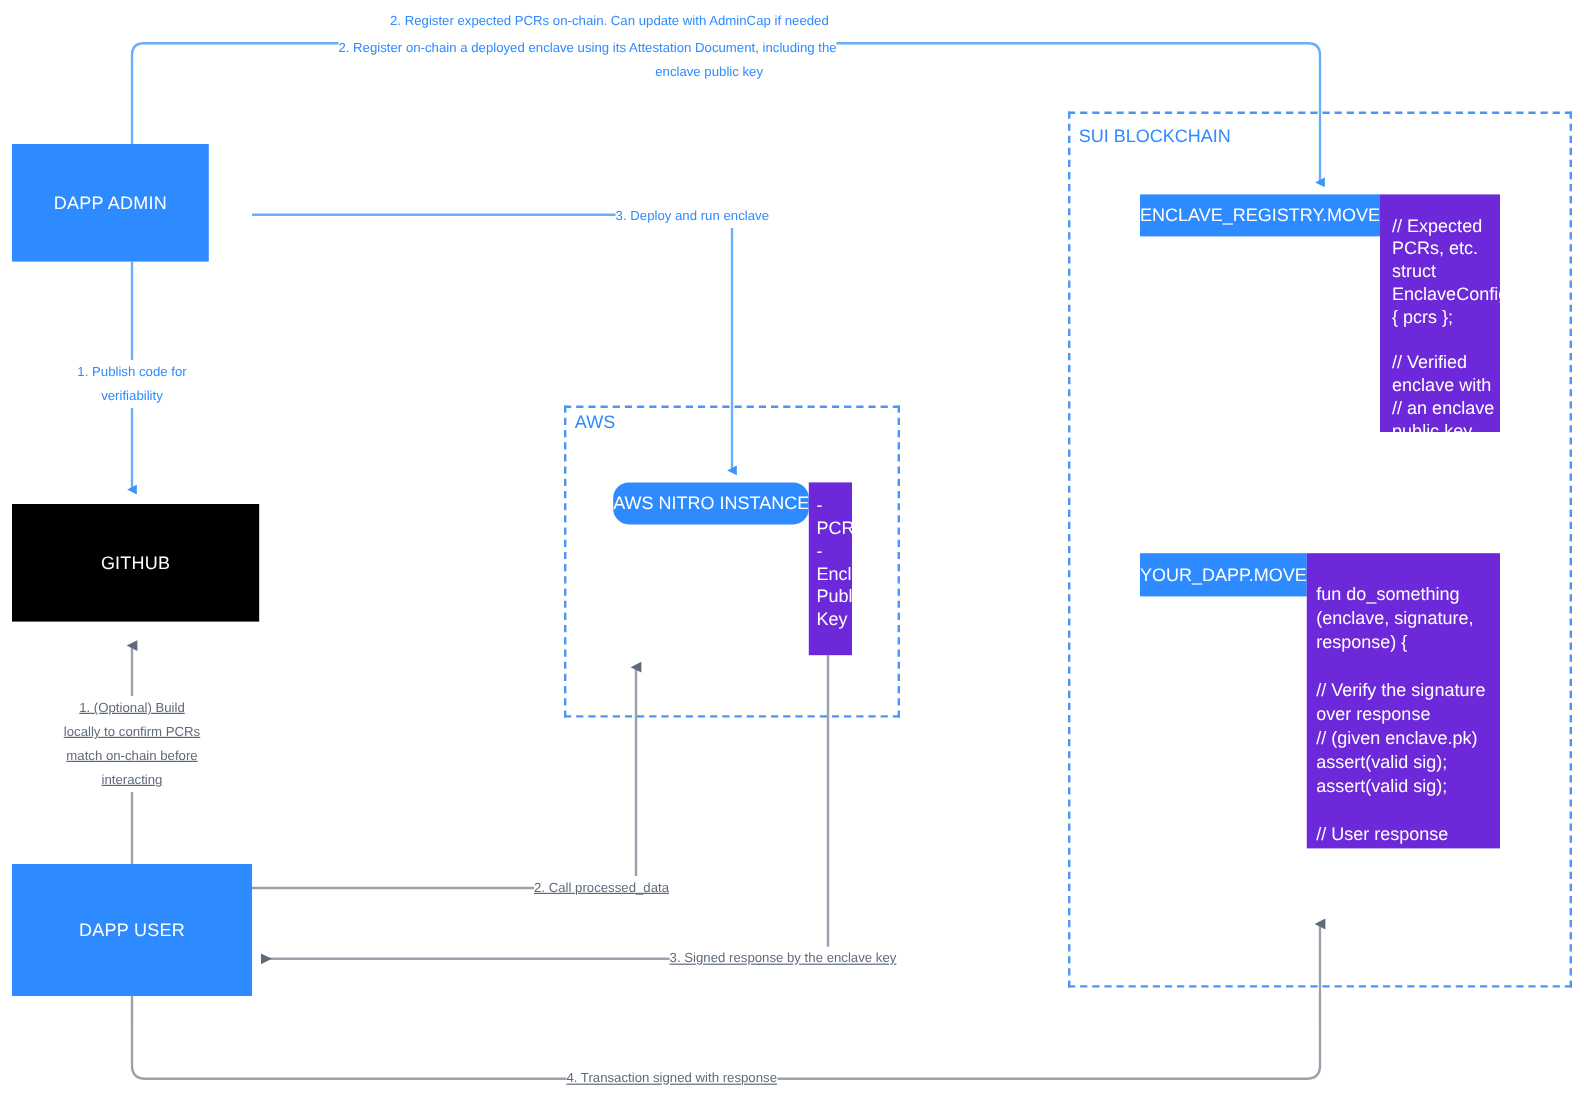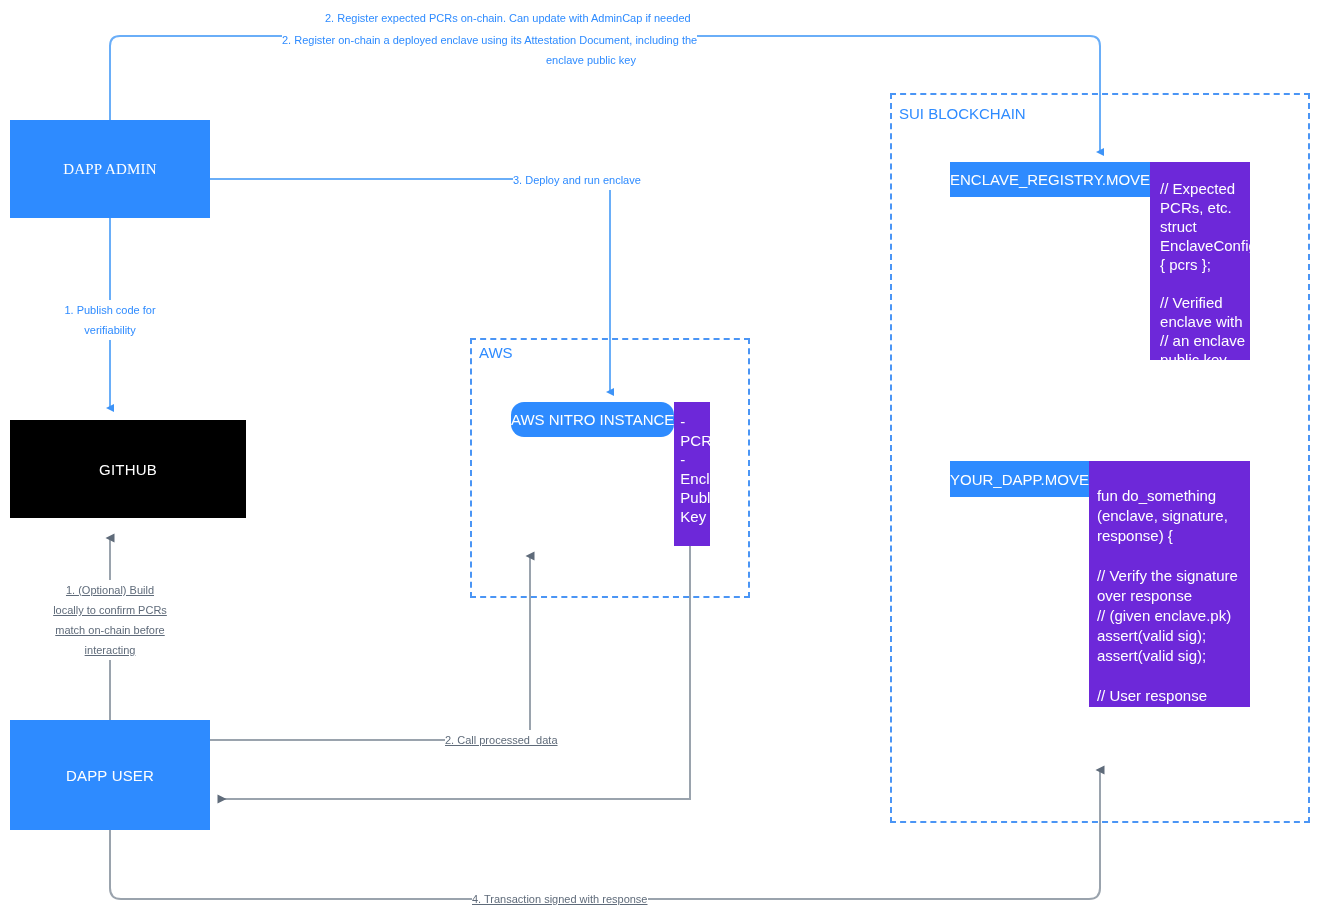--- a/index.html
+++ b/index.html
@@ -141,25 +141,25 @@
 
     <path d="M110,818 L110,888 Q110,899 121,899 L1089,899 Q1100,899 1100,888 L1100,770" fill="none" stroke="#9aa3ad" stroke-width="2" marker-end="url(#arrow-gray-up)"></path>
   </svg>
 
   <div class="group" style="left:470px; top:338px; width:280px; height:260px;"></div>
   <div class="group-title" style="left:476px; top:344px;">AWS</div>
 
   <div class="group" style="left:890px; top:93px; width:420px; height:730px;"></div>
   <div class="group-title" style="left:896px; top:105px;">SUI BLOCKCHAIN</div>
 
-  <div class="node solid-blue" style="left:10px; top:120px; width:200px; height:98px;font-family:Liberation Serif, serif;">
+  <div class="node solid-blue" style="left:10px; top:120px; width:164px; height:98px;">
     <span class="node-label">DAPP ADMIN</span>
   </div>
 
-  <div class="node solid-black" style="left:10px; top:420px; width:236px; height:98px;">
+  <div class="node solid-black" style="left:10px; top:420px; width:206px; height:98px;">
     <span class="node-label">GITHUB</span>
   </div>
 
   <div class="node solid-blue" style="left:10px; top:720px; width:200px; height:110px;align-items:center;">
     <span class="node-label">DAPP USER</span>
   </div>
 
   <div class="composite" style="left:511px; top:402px; width:199px; height:144px;">
     <div class="hdr" style="height:35px;border-radius:13px;">AWS NITRO INSTANCE</div>
     <div class="body" style="padding:10px 2px 0 6px;">- PCRs
@@ -203,16 +203,17 @@
 
   <div class="elabel blue" style="left:513px; top:170px;">3. Deploy and run enclave</div>
 
   <div class="elabel gray center" style="left:22px; top:580px; width:176px;">1. (Optional) Build
 locally to confirm PCRs
 match on-chain before
 interacting</div>
 
   <div class="elabel gray" style="left:445px; top:730px;">2. Call processed_data</div>
 
+  <div class="elabel gray" style="left:558px; top:789px;">3. Signed response by the enclave key</div>
 
   <div class="elabel gray" style="left:472px; top:889px;">4. Transaction signed with response</div>
 
 </div>
 
 </body></html>

